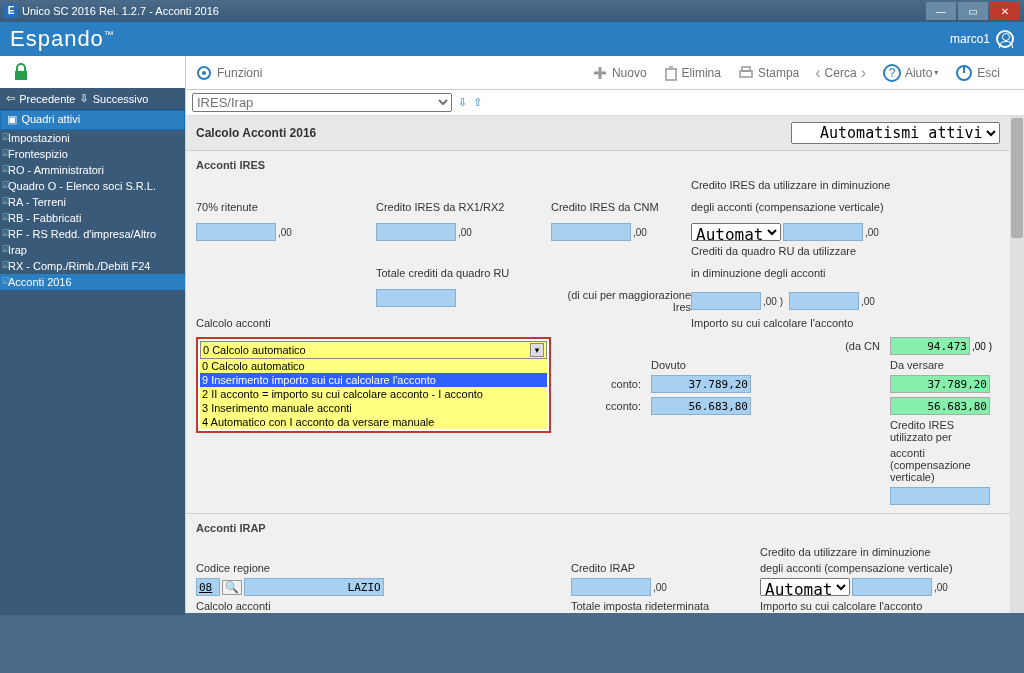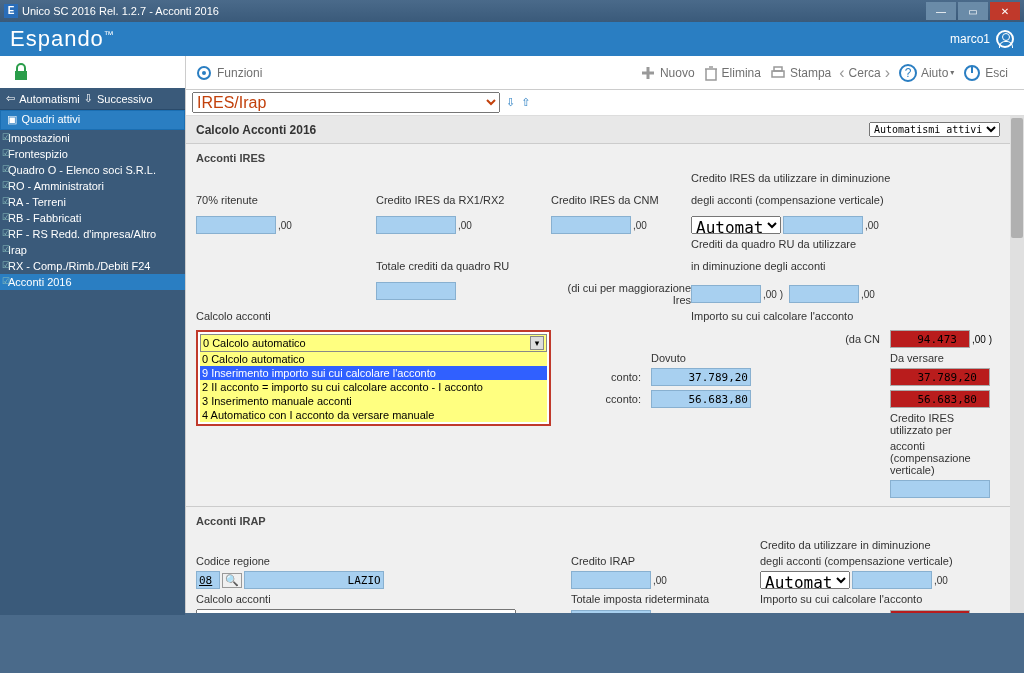--- a/index.html
+++ b/index.html
@@ -13,46 +13,46 @@
 .winbtn.close { background: #c0392b; }
 .appbar { height: 34px; background: #2a7ec2; color: #fff; display: flex; align-items: center; padding: 0 10px; }
 .logo { font-family: Georgia, serif; font-size: 22px; letter-spacing: 1px; }
 .logo sup { font-size: 10px; }
 .appbar .spacer { flex: 1; }
 .user { font-size: 12px; margin-right: 6px; }
 .usericon { width: 18px; height: 18px; border: 2px solid #fff; border-radius: 50%; display: inline-block; position: relative; }
 .usericon::before { content: ""; position: absolute; width: 6px; height: 6px; border: 1.5px solid #fff; border-radius: 50%; left: 4px; top: 1px; }
 .usericon::after { content: ""; position: absolute; width: 12px; height: 6px; border: 1.5px solid #fff; border-bottom: none; border-radius: 6px 6px 0 0; left: 1px; top: 9px; }
 .toolbar { height: 34px; background: #fff; border-bottom: 1px solid #ccc; display: flex; align-items: center; padding: 0 8px; color: #707070; }
-.toolbtn { display: flex; align-items: center; margin-right: 8px; cursor: pointer; font-size: 12px; }
+.toolbtn { display: flex; align-items: center; margin-right: 16px; cursor: pointer; font-size: 12px; }
 .toolbtn svg { margin-right: 3px; }
 .toolbar .spacer { flex: 1; }
 .bread { height: 26px; background: #fff; border-bottom: 1px solid #ddd; padding: 2px 6px; display: flex; align-items: center; }
-.bread select { width: 308px; color: #c2410c; font-size: 16px; }
+.bread select { width: 260px; color: #737373; font-size: 13px; }
 .bread .arr { margin-left: 6px; cursor: pointer; }
 .main { display: flex; height: 557px; }
 .leftcol { width: 186px; background: #fff; border-right: 1px solid #ccc; color: #fff; }
 .smalllogo { height: 32px; background: #fff; display: flex; align-items: center; padding: 0 6px; color: #2a7ec2; }
 .nav { height: 22px; background: #3a5a7a; display: flex; align-items: center; padding: 0 4px; font-size: 11px; border-bottom: 1px solid #2a4a6a; }
 .nav span { margin: 0 2px; cursor: pointer; }
 .qhdr { height: 20px; background: #2a7ec2; color: #fff; padding: 2px 6px; font-size: 11px; border: 1px solid #1a6eb2; }
 .tree { background: #3a5a7a; color: #fff; font-size: 11px; height: 485px; }
 .tree .item { padding: 2px 6px 2px 8px; cursor: pointer; white-space: nowrap; overflow: hidden; position: relative; }
 .tree .item::before { content: "☑"; position: absolute; left: 2px; font-size: 9px; color: #8bb; }
 .tree .item.active { background: #2a7ec2; }
 .content { flex: 1; background: #f0f0f0; overflow-y: auto; position: relative; padding-right: 14px; }
 .pagetitle { background: #e8e8e8; padding: 6px 10px; font-weight: bold; font-size: 12px; color: #333; display: flex; align-items: center; }
-.pagetitle select { margin-left: auto; font-family: monospace; font-size: 10px; }
+.pagetitle select { margin-left: auto; font-family: monospace; font-size: 15px; padding-left: 24px; }
 .section { border-top: 1px solid #ccc; padding: 8px 10px; background: #f0f0f0; }
 .sechdr { font-weight: bold; font-size: 11px; color: #444; margin-bottom: 8px; }
 .grid { display: grid; grid-template-columns: 180px 175px 140px 260px; gap: 4px 0; font-size: 11px; color: #333; }
 .cell { min-height: 18px; }
 .lbl { color: #333; }
 input.fld, .fld { background: #a8d0f0; border: 1px solid #88b0d0; height: 18px; font-family: monospace; font-size: 11px; text-align: right; padding: 0 2px; }
-input.fldw, .fldw { background: #b91c1c; border: 1px solid #aaa; height: 18px; font-family: monospace; font-size: 11px; text-align: right; padding: 0 12px; }
+input.fldw, .fldw { background: #86efac; border: 1px solid #aaa; height: 18px; font-family: monospace; font-size: 11px; text-align: right; padding: 0 2px; }
 .pair { display: flex; align-items: center; gap: 2px; }
 .pct { font-size: 10px; }
 select.sel { font-family: monospace; font-size: 16px; height: 18px; }
 .ddwrap { position: relative; border: 2px solid #c0392b; padding: 2px; background: #fff; }
 .ddmain { background: #ffff80; border: 1px solid #888; height: 18px; font-family: monospace; font-size: 11px; display: flex; align-items: center; padding: 0 2px; }
 .ddmain .arrbox { margin-left: auto; width: 14px; height: 14px; background: #ddd; border: 1px solid #888; text-align: center; line-height: 12px; font-size: 9px; }
 .ddlist { background: #ffff80; font-family: monospace; font-size: 11px; }
 .ddlist .opt { padding: 1px 2px; }
 .ddlist .opt.sel { background: #3060ff; color: #fff; }
 .gridb { display: grid; grid-template-columns: 180px 175px 1fr 120px 110px; gap: 4px 10px; font-size: 11px; color: #333; align-items: center; }
@@ -84,30 +84,30 @@
 
   <div class="leftcol">
     <div class="smalllogo">
       <svg width="30" height="20">
           <rect x="9" y="9" width="12" height="9" fill="#2a9d4a"></rect>
           <path d="M11 9 v-3 a4 4 0 0 1 8 0 v3" stroke="#2a9d4a" fill="none" stroke-width="2"></path>
         </svg>
     </div>
     <div class="nav">
       <span>⇦</span>
-      <span>Automatismi</span>
+      <span>Precedente</span>
       <span>⇩</span>
       <span>Successivo</span>
     </div>
     <div class="qhdr"><span style="margin-right:4px">▣</span><span>Quadri attivi</span></div>
     <div class="tree">
       <div class="item">Impostazioni</div>
       <div class="item">Frontespizio</div>
+      <div class="item">RO - Amministratori</div>
       <div class="item">Quadro O - Elenco soci S.R.L.</div>
-      <div class="item">RO - Amministratori</div>
       <div class="item">RA - Terreni</div>
       <div class="item">RB - Fabbricati</div>
       <div class="item">RF - RS Redd. d'impresa/Altro</div>
       <div class="item">Irap</div>
       <div class="item">RX - Comp./Rimb./Debiti F24</div>
       <div class="item active">Acconti 2016</div>
     </div>
   </div>
 
   <div style="flex:1;display:flex;flex-direction:column">

